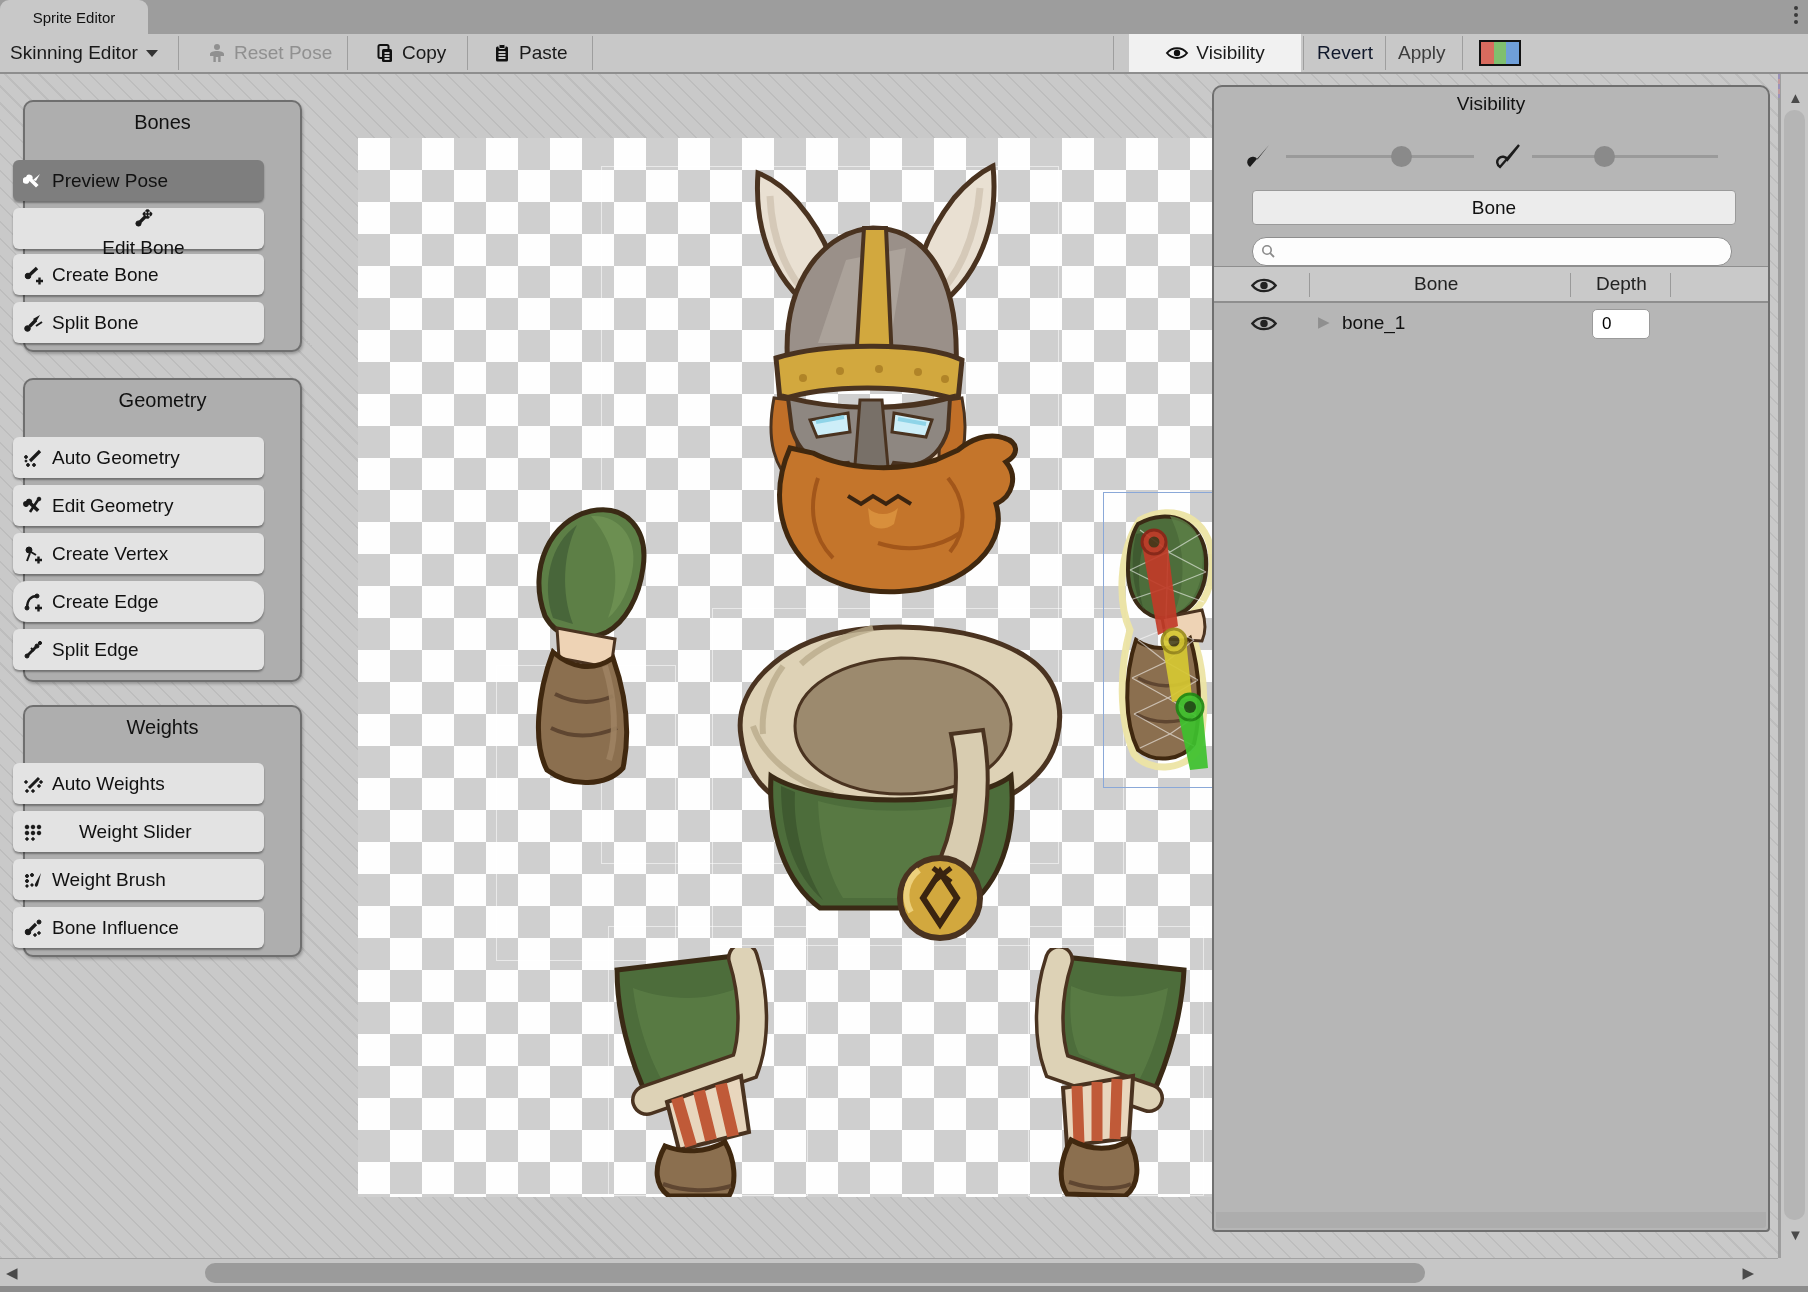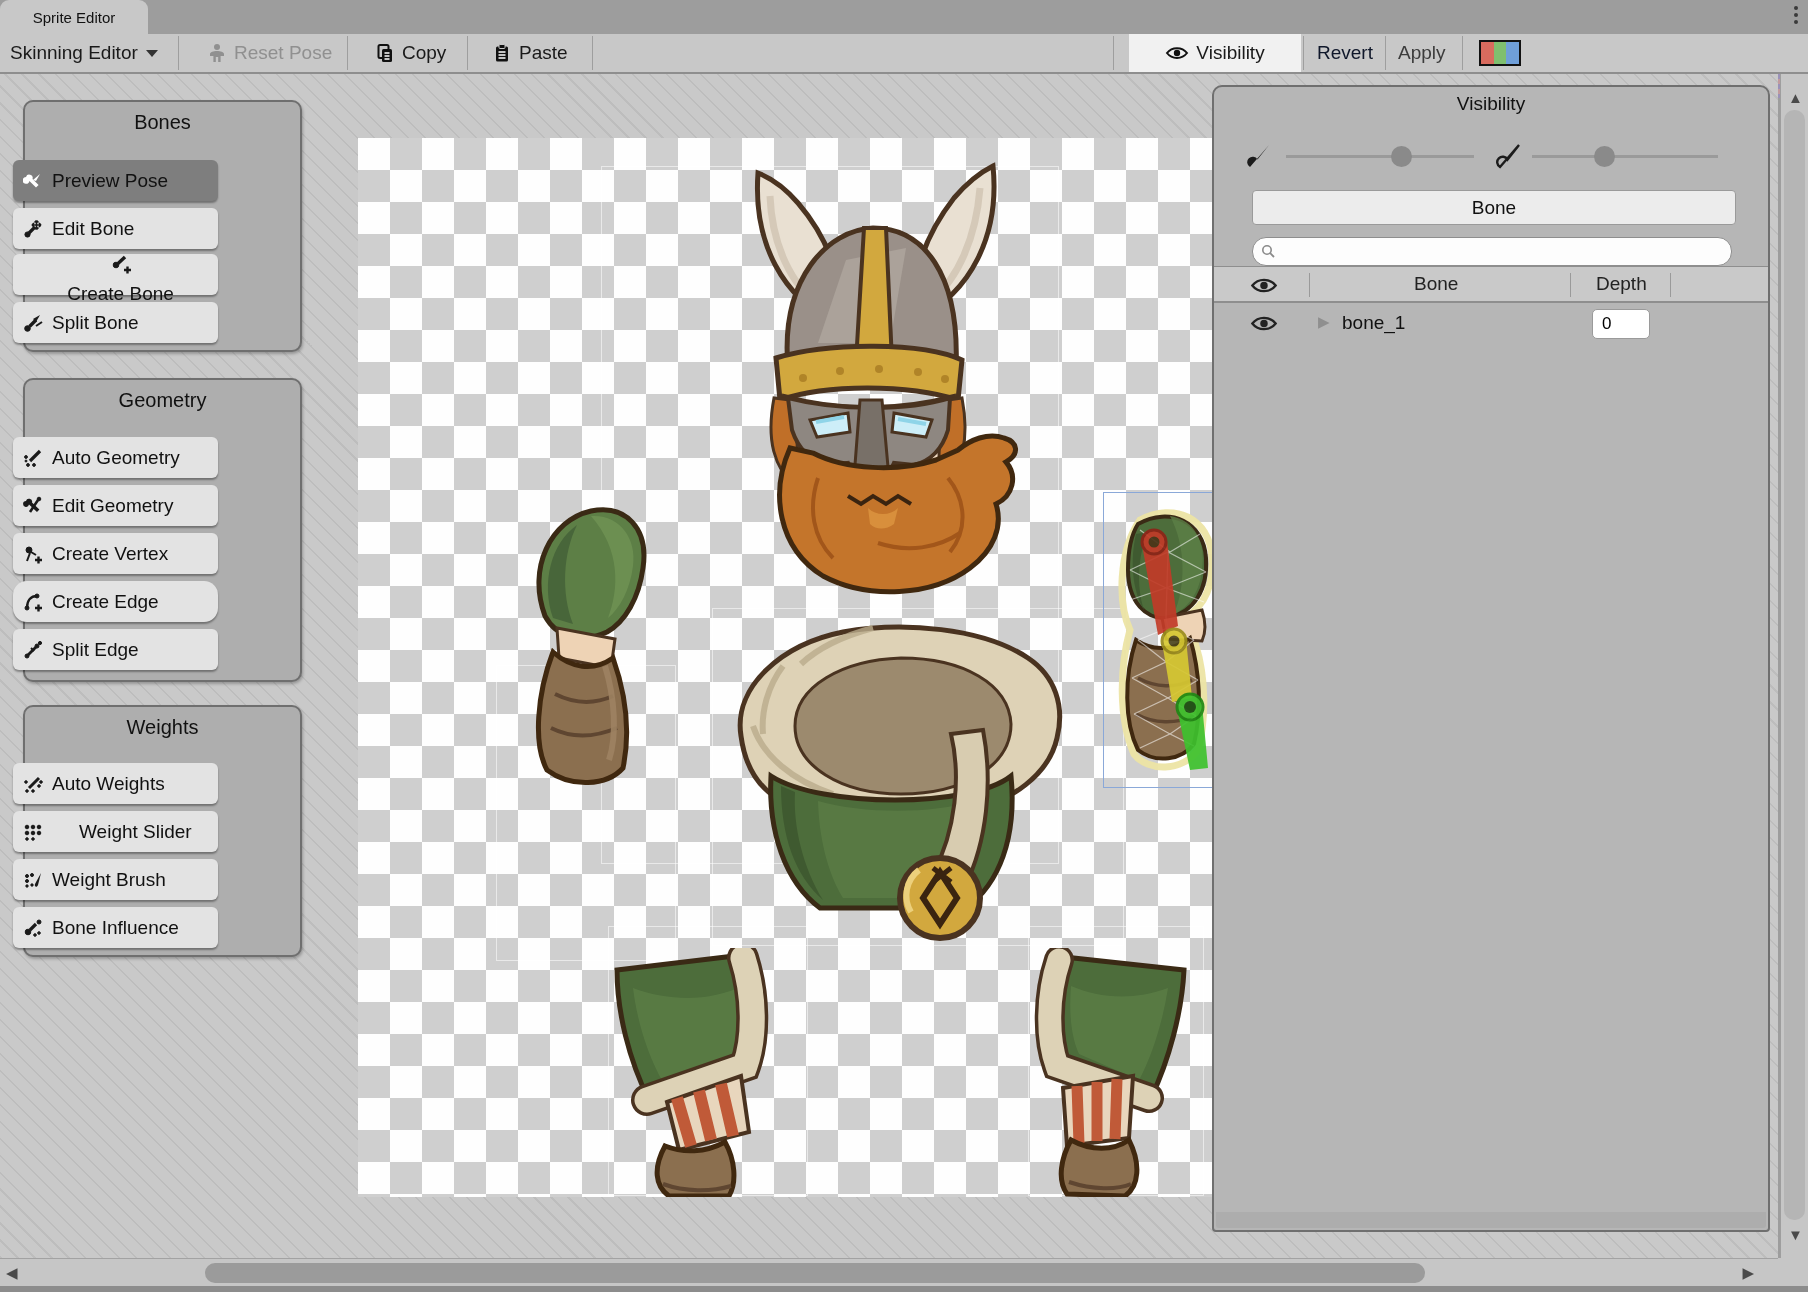--- a/index.html
+++ b/index.html
@@ -43,21 +43,21 @@
               linear-gradient(45deg,#cfcfcf 25%,transparent 25% 75%,#cfcfcf 75%);
             background-position:0 0,32px 32px; background-size:64px 64px; background-color:#fefefe; }
   .sprite { position:absolute; }
   .faint-rect { position:absolute; border:1px solid rgba(255,255,255,0.55); }
   .sel-rect { position:absolute; border:1px solid #8aa8d8; }
 
   
   .toolbox { position:absolute; left:23px; width:279px; background:#aeaeae;
              border:2px solid #6f6f6f; border-radius:10px; box-shadow:1px 2px 3px rgba(0,0,0,.25); }
   .toolbox h3 { font-size:20px; font-weight:normal; color:#111; text-align:center; margin-top:9px; }
-  .tool-btn { position:absolute; left:13px; width:205px; height:41px; background:#e3e3e3;
+  .tool-btn { position:absolute; left:13px; width:251px; height:41px; background:#e3e3e3;
               border:none; border-radius:6px; box-shadow:0 2px 2px rgba(0,0,0,.35);
               display:flex; align-items:center; gap:9px; padding-left:10px;
               font-size:19px; color:#111; font-family:inherit; cursor:pointer; text-align:left; }
   .tool-btn svg { stroke:#1a1a1a; fill:#1a1a1a; flex:0 0 auto; }
   .tool-btn.selected { background:#7e7e7e; }
   .tool-btn.selected svg { stroke:#fff; fill:#fff; }
 
   
   .vis-panel { position:absolute; left:1212px; top:85px; width:558px; height:1147px;
                background:#b6b6b6; border:2px solid #6f6f6f; border-radius:10px 10px 4px 4px; }
@@ -286,29 +286,29 @@
 <div class="toolbox" style="top:100px; height:252px;">
   <h3>Bones</h3>
 </div>
 <button class="tool-btn selected" style="top:160px;">
   <svg width="20" height="20" viewBox="0 0 20 20">
     <path d="M3,6 a3.4,3.4 0 1 0 3.4,4 L13,16.5 l2.6,-2.6 L9.5,8 A3.4,3.4 0 0 0 3,6 Z" stroke="none"></path>
     <path d="M10,9 L17,3 L13,10 Z" stroke="none"></path>
   </svg>
   <span>Preview Pose</span>
 </button>
-<button class="tool-btn" style="top:208px;">
+<button class="tool-btn" style="top:208px;flex-direction:column;">
   <svg width="20" height="20" viewBox="0 0 20 20">
     <circle cx="4.5" cy="15.5" r="2.6"></circle>
       <path d="M6,14 L12,8" stroke-width="3.2" fill="none"></path>
     <path d="M13.5,1.5 v9 M9,6 h9 M13.5,1.5 l-2,2 M13.5,1.5 l2,2 M9,6 l2,-2 M9,6 l2,2 M18,6 l-2,-2 M18,6 l-2,2 M13.5,10.5 l-2,-2 M13.5,10.5 l2,-2" stroke-width="1.6" fill="none"></path>
   </svg>
   <span>Edit Bone</span>
 </button>
-<button class="tool-btn" style="top:254px;flex-direction:column;">
+<button class="tool-btn" style="top:254px;">
   <svg width="20" height="20" viewBox="0 0 20 20">
     <circle cx="5" cy="11" r="2.8"></circle>
       <path d="M7,9.5 L14,3" stroke-width="3.4" fill="none"></path>
     <path d="M13,16 h7 M16.5,12.5 v7" stroke-width="2.4" fill="none"></path>
   </svg>
   <span>Create Bone</span>
 </button>
 <button class="tool-btn" style="top:302px;">
   <svg width="20" height="20" viewBox="0 0 20 20">
     <circle cx="4.5" cy="15.5" r="2.8"></circle>

